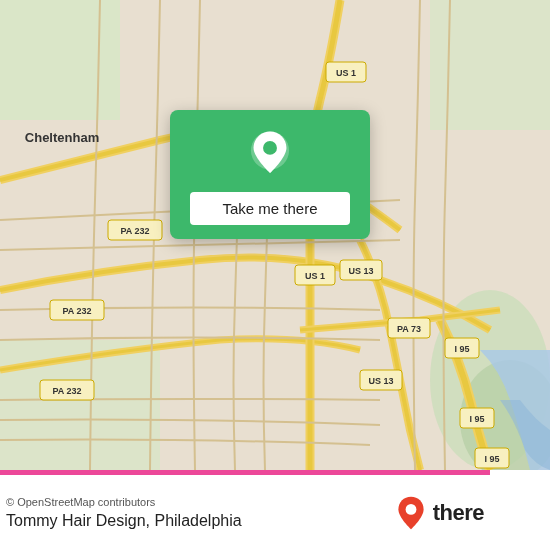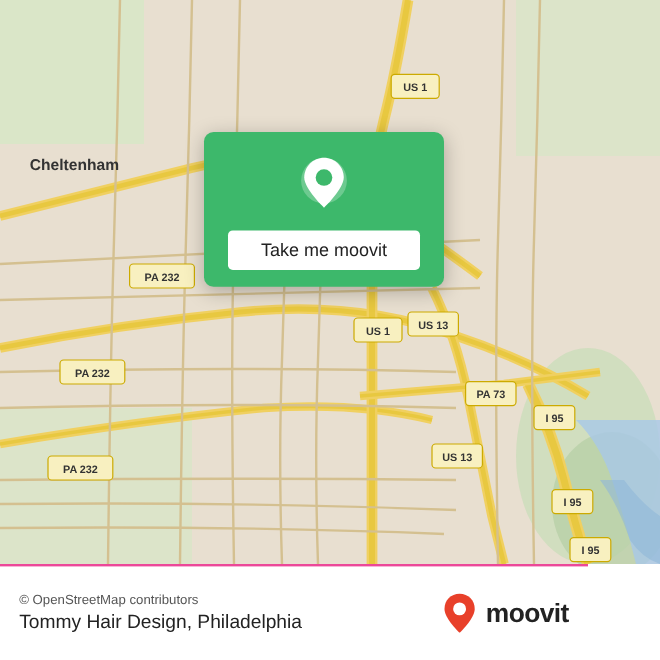--- a/index.html
+++ b/index.html
@@ -64,22 +64,22 @@
     }
 
     
     #bottom-bar {
       width: 490px;
       height: 80px;
       background: white;
       display: flex;
       align-items: center;
       justify-content: space-between;
-      padding: 0 16px;
-      border-top: 2px solid #ec4899;
+      padding: 0 6px;
+      border-top: 5px solid #ec4899;
     }
 
     #bottom-left {
       display: flex;
       flex-direction: column;
     }
 
     #osm-credit {
       font-size: 11px;
       color: #555;
@@ -201,29 +201,29 @@
     <text x="62" y="142" text-anchor="middle" font-size="13" font-weight="bold" fill="#333">Cheltenham</text>
   </svg>
 
   <div id="location-card">
 
     <svg id="pin-icon" viewBox="0 0 52 60" xmlns="http://www.w3.org/2000/svg">
       <ellipse cx="26" cy="26" rx="22" ry="22" fill="white" opacity="0.25"></ellipse>
       <path d="M26 4 C15.5 4 7 12.5 7 23 C7 34 26 52 26 52 C26 52 45 34 45 23 C45 12.5 36.5 4 26 4 Z" fill="white"></path>
       <circle cx="26" cy="23" r="8" fill="#3db86b"></circle>
     </svg>
-    <button id="take-me-there-btn">Take me moovit</button>
+    <button id="take-me-there-btn">Take me there</button>
   </div>
 </div>
 
 <div id="bottom-bar">
   <div id="bottom-left">
     <span id="osm-credit">© OpenStreetMap contributors</span>
     <span id="location-name">Tommy Hair Design, Philadelphia</span>
   </div>
   <div id="moovit-logo">
     <svg id="moovit-pin" viewBox="0 0 32 40" xmlns="http://www.w3.org/2000/svg">
       <path d="M16 2 C8 2 2 8 2 16 C2 25 16 38 16 38 C16 38 30 25 30 16 C30 8 24 2 16 2 Z" fill="#e8402a"></path>
       <circle cx="16" cy="16" r="6" fill="white"></circle>
     </svg>
-    <span id="moovit-text">moovit</span>
+    <span id="moovit-text">there</span>
   </div>
 </div>
 
 </body></html>

